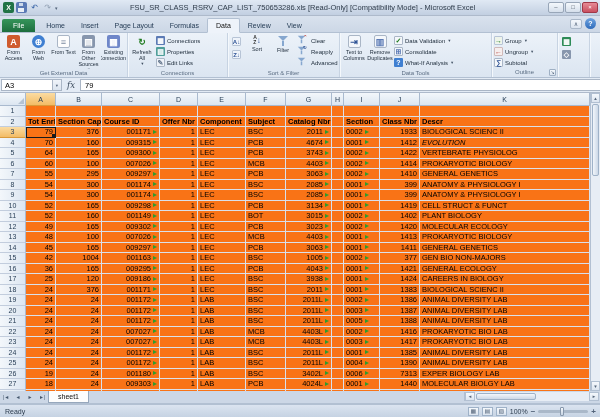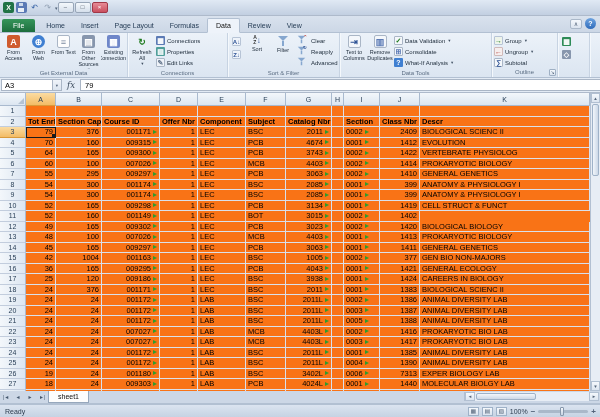--- a/index.html
+++ b/index.html
@@ -107,20 +107,21 @@
 <body>
 
 <div id="titlebar">
   <div class="qat">
     <span class="qicon ic-xl">X</span>
     <span class="qicon ic-save"></span>
     <span class="qicon ic-undo">↶</span>
     <span class="qicon ic-redo">↷</span>
     <span class="qdrop">▾</span>
   </div>
+  <div id="title-text">FSU_SR_CLASS_RSRV_CAP_LIST_750653286.xls  [Read-Only] [Compatibility Mode] - Microsoft Excel</div>
   <div class="winbtns">
     <span class="winbtn">‒</span>
     <span class="winbtn">□</span>
     <span class="winbtn close">×</span>
   </div>
 </div>
 
 <div id="tabstrip">
 
   <div class="rtab file">File</div>
@@ -393,21 +394,21 @@
       <div class="cell num" style="width: 46px;">
         <span>2011</span>
         <i class="flag"></i>
       </div>
       <div class="cell" style="width: 12px;"></div>
       <div class="cell" style="width: 36px;">
         <span>0002</span>
         <i class="flag"></i>
       </div>
       <div class="cell num" style="width: 40px;">
-        <span>2409</span>
+        <span>1933</span>
       </div>
       <div class="cell" style="width: 170px;">
         <span>BIOLOGICAL SCIENC II</span>
       </div>
     </div>
     <div class="grow">
       <div class="rnum">4</div>
       <div class="cell num" style="width: 30px;">
         <span>70</span>
       </div>
@@ -432,21 +433,21 @@
         <i class="flag"></i>
       </div>
       <div class="cell" style="width: 12px;"></div>
       <div class="cell" style="width: 36px;">
         <span>0001</span>
         <i class="flag"></i>
       </div>
       <div class="cell num" style="width: 40px;">
         <span>1412</span>
       </div>
-      <div class="cell" style="width: 170px;">
+      <div class="cell" style="width: 170px; font-style: italic;">
         <span>EVOLUTION</span>
       </div>
     </div>
     <div class="grow">
       <div class="rnum">5</div>
       <div class="cell num" style="width: 30px;">
         <span>64</span>
       </div>
       <div class="cell num" style="width: 46px;">
         <span>165</span>
@@ -690,20 +691,23 @@
         <span>3015</span>
         <i class="flag"></i>
       </div>
       <div class="cell" style="width: 12px;"></div>
       <div class="cell" style="width: 36px;">
         <span>0002</span>
         <i class="flag"></i>
       </div>
       <div class="cell num" style="width: 40px;">
         <span>1402</span>
+      </div>
+      <div class="cell" style="width: 170px;">
+        <span>PLANT BIOLOGY</span>
       </div>
     </div>
     <div class="grow">
       <div class="rnum">12</div>
       <div class="cell num" style="width: 30px;">
         <span>49</span>
       </div>
       <div class="cell num" style="width: 46px;">
         <span>165</span>
       </div>
@@ -726,21 +730,21 @@
       </div>
       <div class="cell" style="width: 12px;"></div>
       <div class="cell" style="width: 36px;">
         <span>0002</span>
         <i class="flag"></i>
       </div>
       <div class="cell num" style="width: 40px;">
         <span>1420</span>
       </div>
       <div class="cell" style="width: 170px;">
-        <span>BIOLOGICAL BIOLOGY</span>
+        <span>MOLECULAR ECOLOGY</span>
       </div>
     </div>
     <div class="grow">
       <div class="rnum">13</div>
       <div class="cell num" style="width: 30px;">
         <span>48</span>
       </div>
       <div class="cell num" style="width: 46px;">
         <span>100</span>
       </div>

